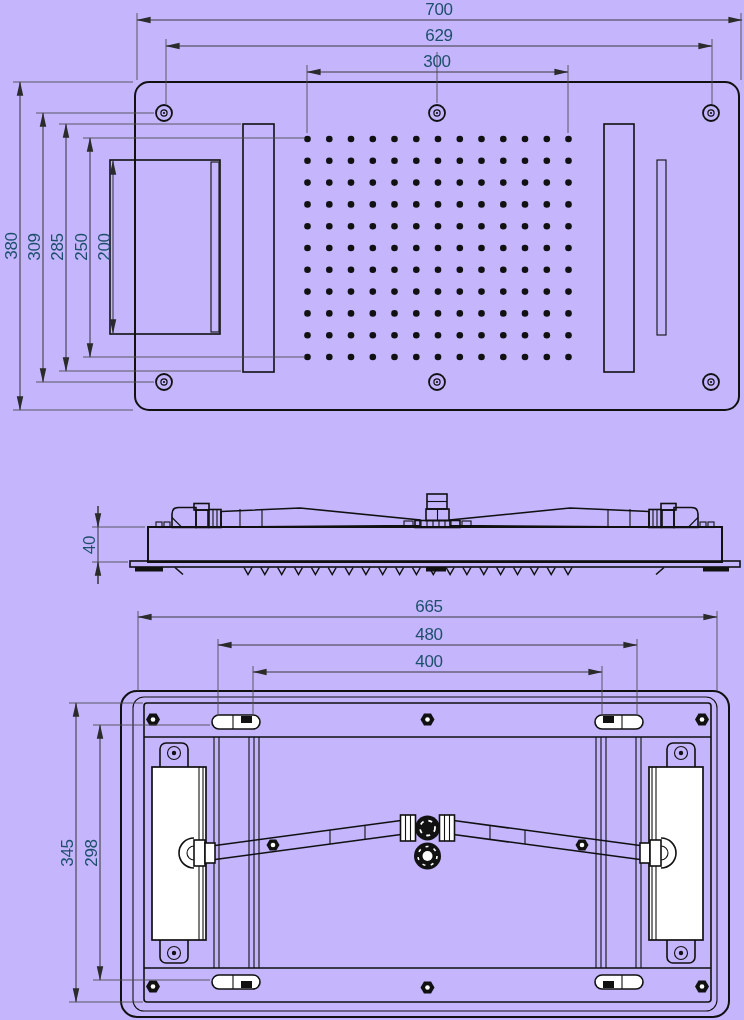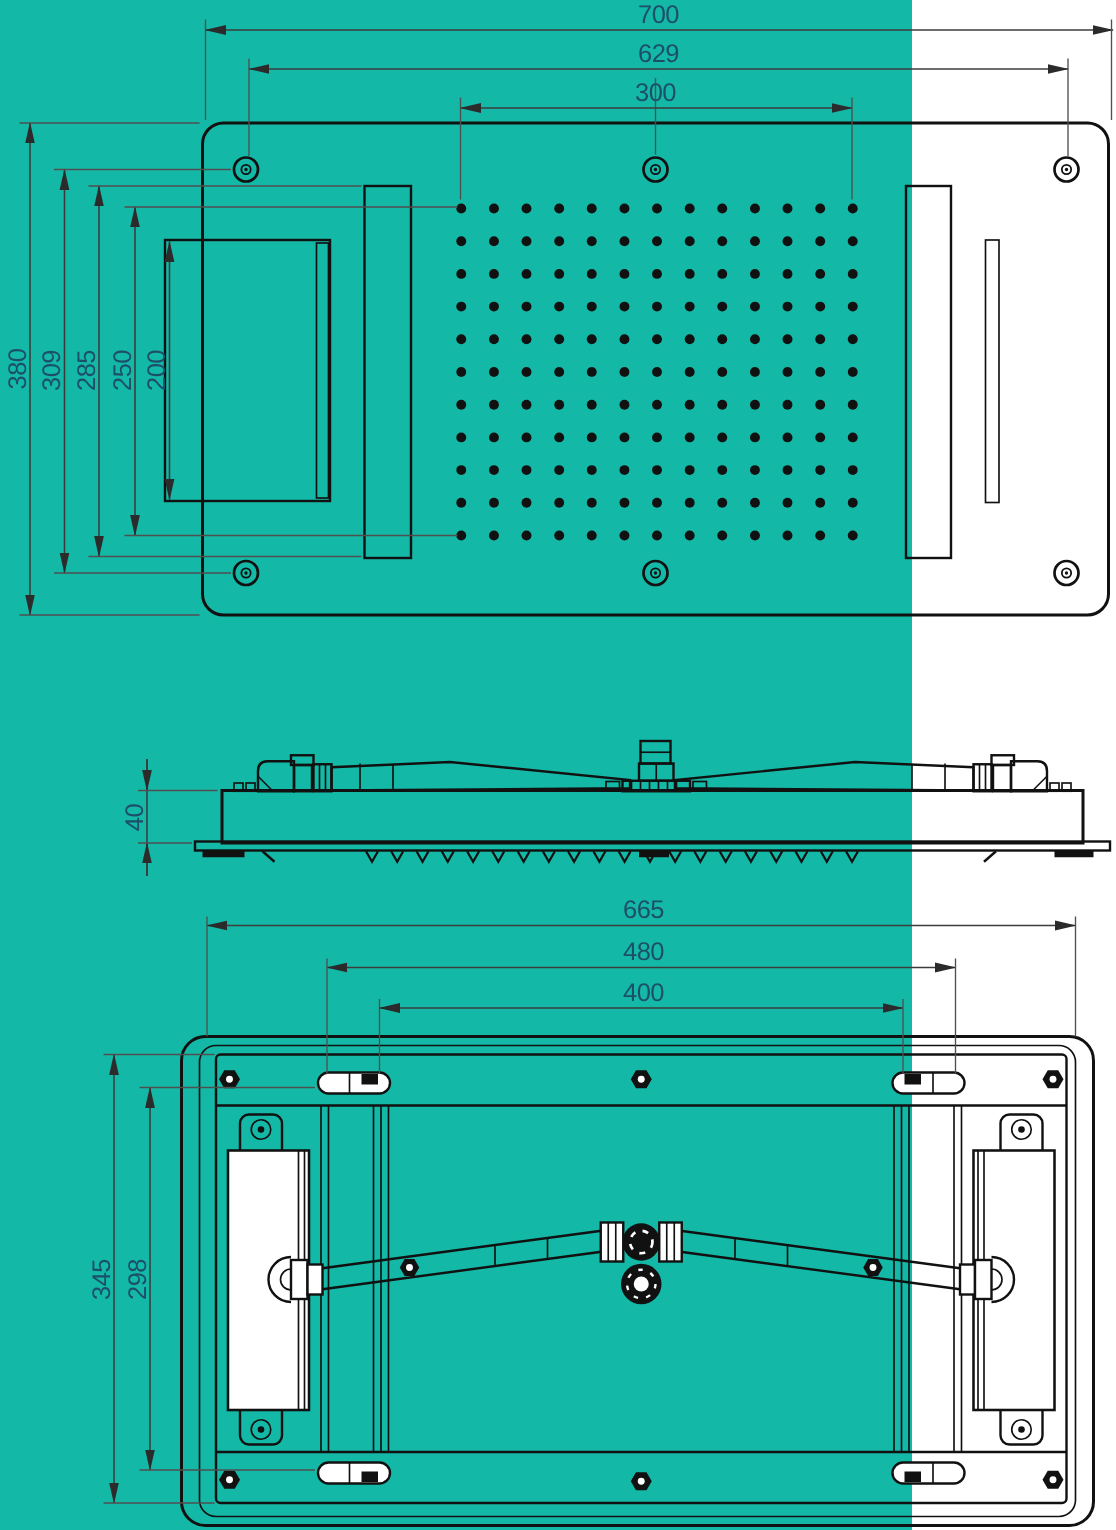--- a/index.html
+++ b/index.html
@@ -1,17 +1,17 @@
 <!DOCTYPE html>
 <html style="--dimc: #1d4f6b; --lnc: #111111;"><head>
 <meta charset="utf-8">
 <style>
   :root{ --dimc:#1d4f6b; --lnc:#111; }
   html,body{margin:0;padding:0;background:#fff;}
-  .stage{width:608px;height:1020px;background:#14b8a6;position:relative;}
+  .stage{width:744px;height:1020px;background:#c4b5fd;position:relative;}
   svg{display:block;}
   .ln{stroke:var(--lnc);stroke-width:1.6;fill:none;}
   .ln2{stroke:var(--lnc);stroke-width:2;fill:none;}
   .thin{stroke:var(--lnc);stroke-width:1.1;fill:none;}
   .fillb{fill:var(--lnc);stroke:none;}
   .wfill{fill:#fff;stroke:var(--lnc);stroke-width:1.6;}
   .dim{stroke:#3c3c3c;stroke-width:1.05;fill:none;}
   .ext{stroke:#4f4f4f;stroke-width:0.9;fill:none;}
   .dimtxt{fill:var(--dimc);font-family:"Liberation Sans",sans-serif;font-size:17px;letter-spacing:-0.3px;}
 </style>

